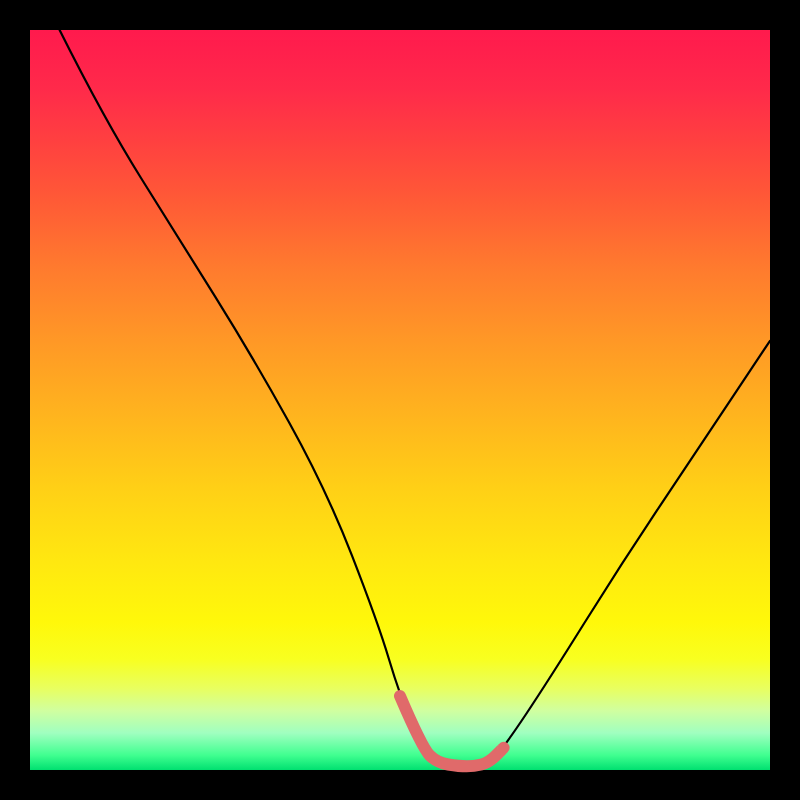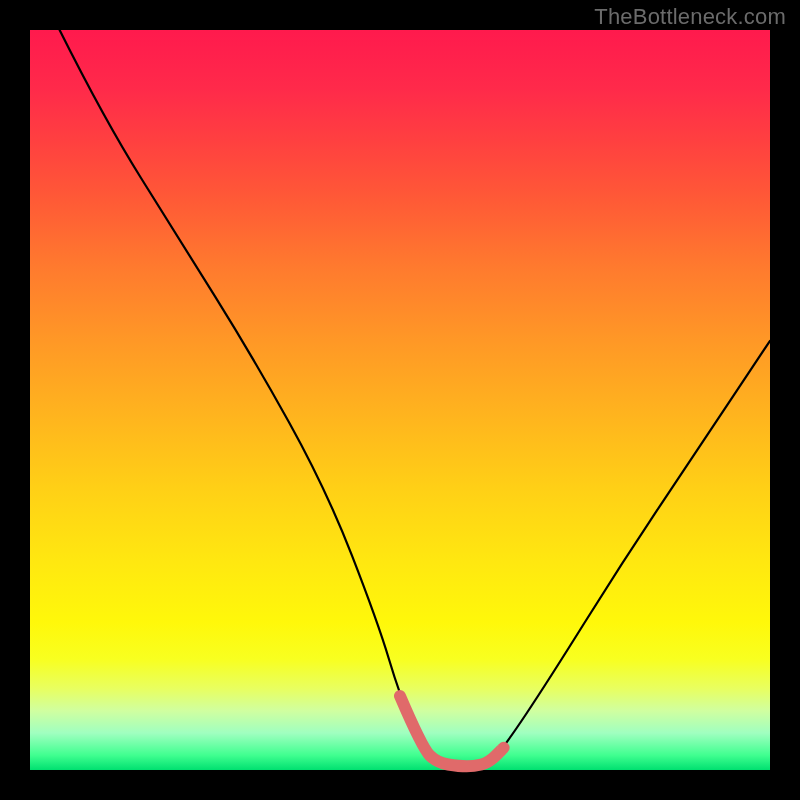--- a/index.html
+++ b/index.html
@@ -61,21 +61,20 @@
     width: 740px;
     height: 740px;
     overflow: visible;
   }
 </style>
 </head>
 <body>
 
 <div class="frame">
 
-  <div class="watermark">TheBottleneck.com</div>
 
   <div class="plot">
     <svg class="curve" viewBox="0 0 740 740" preserveAspectRatio="none">
       <path fill="none" stroke="#000" stroke-width="2.2" stroke-linecap="round" stroke-linejoin="round" d="M 29.6 0.0 Q 74.0 88.8 111.0 148.0 Q 148.0 207.2 185.0 266.4 Q 222.0 325.6 259.0 392.2 Q 296.0 458.8 321.9 525.4 Q 347.8 592.0 358.9 629.0 Q 370.0 666.0 381.1 691.9 Q 392.2 717.8 399.6 725.2 Q 407.0 732.6 418.1 734.5 Q 429.2 736.3 436.6 736.3 Q 444.0 736.3 451.4 734.5 Q 458.8 732.6 466.2 725.2 Q 473.6 717.8 495.8 684.5 Q 518.0 651.2 555.0 592.0 Q 592.0 532.8 629.0 477.3 Q 666.0 421.8 703.0 366.3 T 740.0 310.8"></path>
       <path fill="none" stroke="#e06a6a" stroke-width="12" stroke-linecap="round" stroke-linejoin="round" d="M 370.0 666.0 Q 392.2 717.8 399.6 725.2 Q 407.0 732.6 418.1 734.5 Q 429.2 736.3 436.6 736.3 Q 444.0 736.3 451.4 734.5 Q 458.8 732.6 466.2 725.2 T 473.6 717.8"></path>
     </svg>
   </div>
 
 </div>
 

